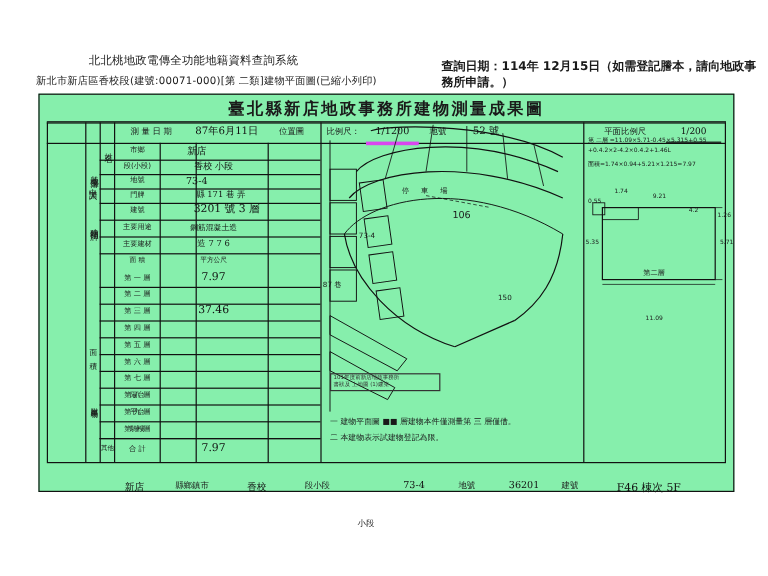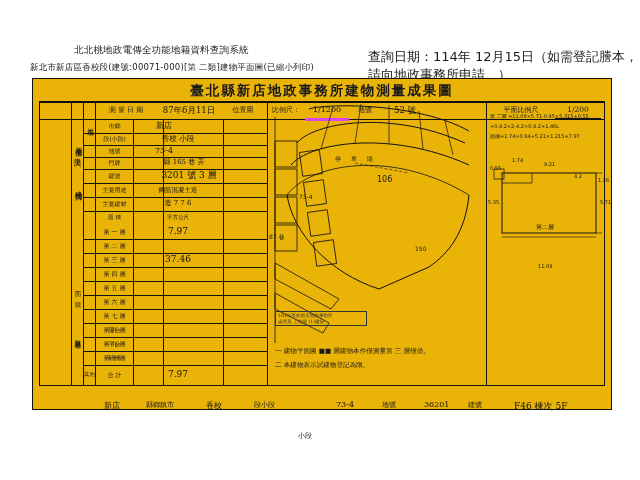--- a/index.html
+++ b/index.html
@@ -2,24 +2,24 @@
 <html><head>
 <meta charset="utf-8">
 <style>
   html,body{margin:0;padding:0;background:#fff;}
   body{width:640px;height:480px;overflow:hidden;font-family:"DejaVu Sans","Liberation Sans",sans-serif;color:#1a1a1a;}
   .page{position:relative;width:640px;height:480px;background:#fff;}
 
   
   .hdr1{position:absolute;left:30px;top:44px;font-size:9.5px;letter-spacing:.2px;margin-left:44px;}
   .hdr2{position:absolute;left:30px;top:62px;font-size:8.5px;letter-spacing:.2px;}
-  .hdr-right{position:absolute;left:368px;top:48px;font-size:13px;}
-
-  
-  .doc{position:absolute;left:32px;top:78px;width:578px;height:330px;border:1.4px solid #111;background:#eab308;}
+  .hdr-right{position:absolute;left:368px;top:48px;font-size:10px;font-weight:bold;}
+
+  
+  .doc{position:absolute;left:32px;top:78px;width:578px;height:330px;border:1.4px solid #111;background:#86efac;}
   .doc-title{position:absolute;left:0;right:0;top:3px;text-align:center;font-size:13.5px;font-weight:bold;letter-spacing:2px;}
   .title-rule{position:absolute;left:6px;right:6px;top:22px;height:1px;background:#111;}
 
   
   .colline{position:absolute;background:#111;}
   .vline{width:1px;}
   .hline{height:1px;}
 
   .cell{position:absolute;font-size:7px;line-height:1.05;display:flex;align-items:center;justify-content:center;text-align:right;}
   .cellv{position:absolute;font-size:7px;line-height:1.05;display:flex;align-items:center;justify-content:center;text-align:center;
@@ -97,21 +97,21 @@
     <div class="colline hline" style="left:50px;top:132px;width:184px;"></div>
 
     <div class="cell" style="left:63px;top:41px;width:37px;height:13px;font-size:6px;">市鄉</div>
     <div class="cell hand" style="left:101px;top:41px;width:60px;height:13px;font-size:8px;">新店</div>
     <div class="cell" style="left:63px;top:54px;width:37px;height:12px;font-size:6px;">段(小段)</div>
     <div class="cell hand" style="left:101px;top:54px;width:88px;height:12px;font-size:7.5px;">香校  小段</div>
     <div class="cell" style="left:63px;top:66px;width:37px;height:12px;font-size:6px;">地號</div>
     <div class="cell hand" style="left:101px;top:66px;width:60px;height:12px;font-size:8px;">73-4</div>
 
     <div class="cell" style="left:63px;top:78px;width:37px;height:12px;font-size:6px;">門牌</div>
-    <div class="cell hand" style="left:101px;top:78px;width:100px;height:12px;font-size:7px;">縣 165 巷   弄</div>
+    <div class="cell hand" style="left:101px;top:78px;width:100px;height:12px;font-size:7px;">縣 171 巷   弄</div>
 
     <div class="cellv" style="left:39px;top:132px;width:0;height:0;"></div>
 
     <div class="cell" style="left:63px;top:90px;width:37px;height:14px;font-size:6px;">建號</div>
     <div class="cell hand" style="left:101px;top:90px;width:110px;height:14px;font-size:9px;">3201 號 3 層</div>
 
     <div class="cell" style="left:63px;top:104px;width:37px;height:14px;font-size:6px;">主要用途</div>
     <div class="cell hand" style="left:101px;top:104px;width:88px;height:14px;font-size:6.5px;">鋼筋混凝土造</div>
     <div class="cell" style="left:63px;top:118px;width:37px;height:14px;font-size:6px;">主要建材</div>
     <div class="cell hand" style="left:101px;top:118px;width:88px;height:14px;font-size:7px;">造 7 7 6</div>

